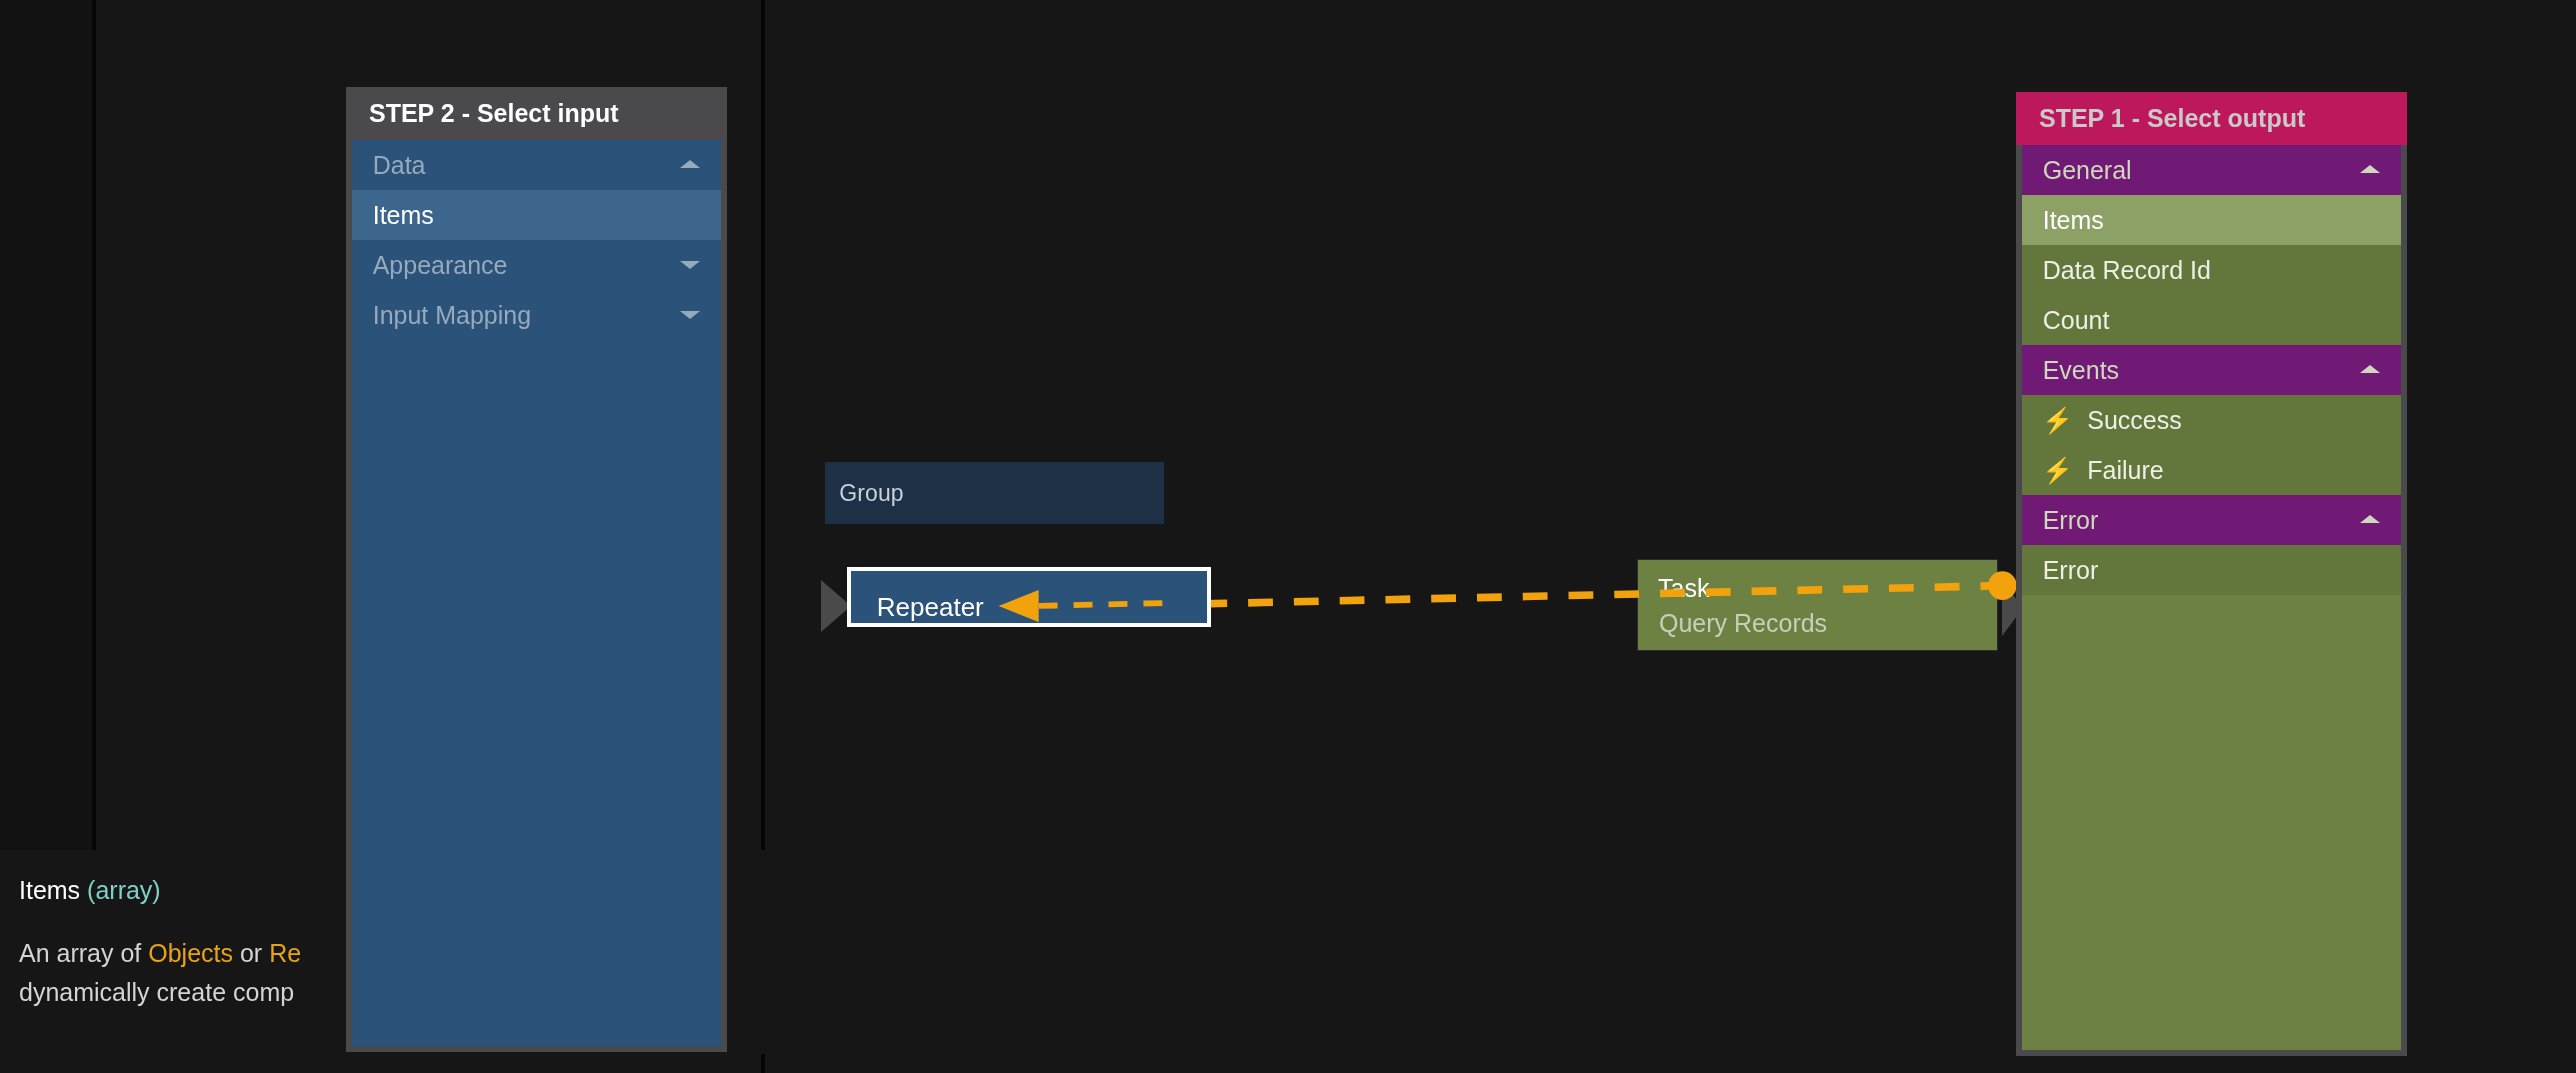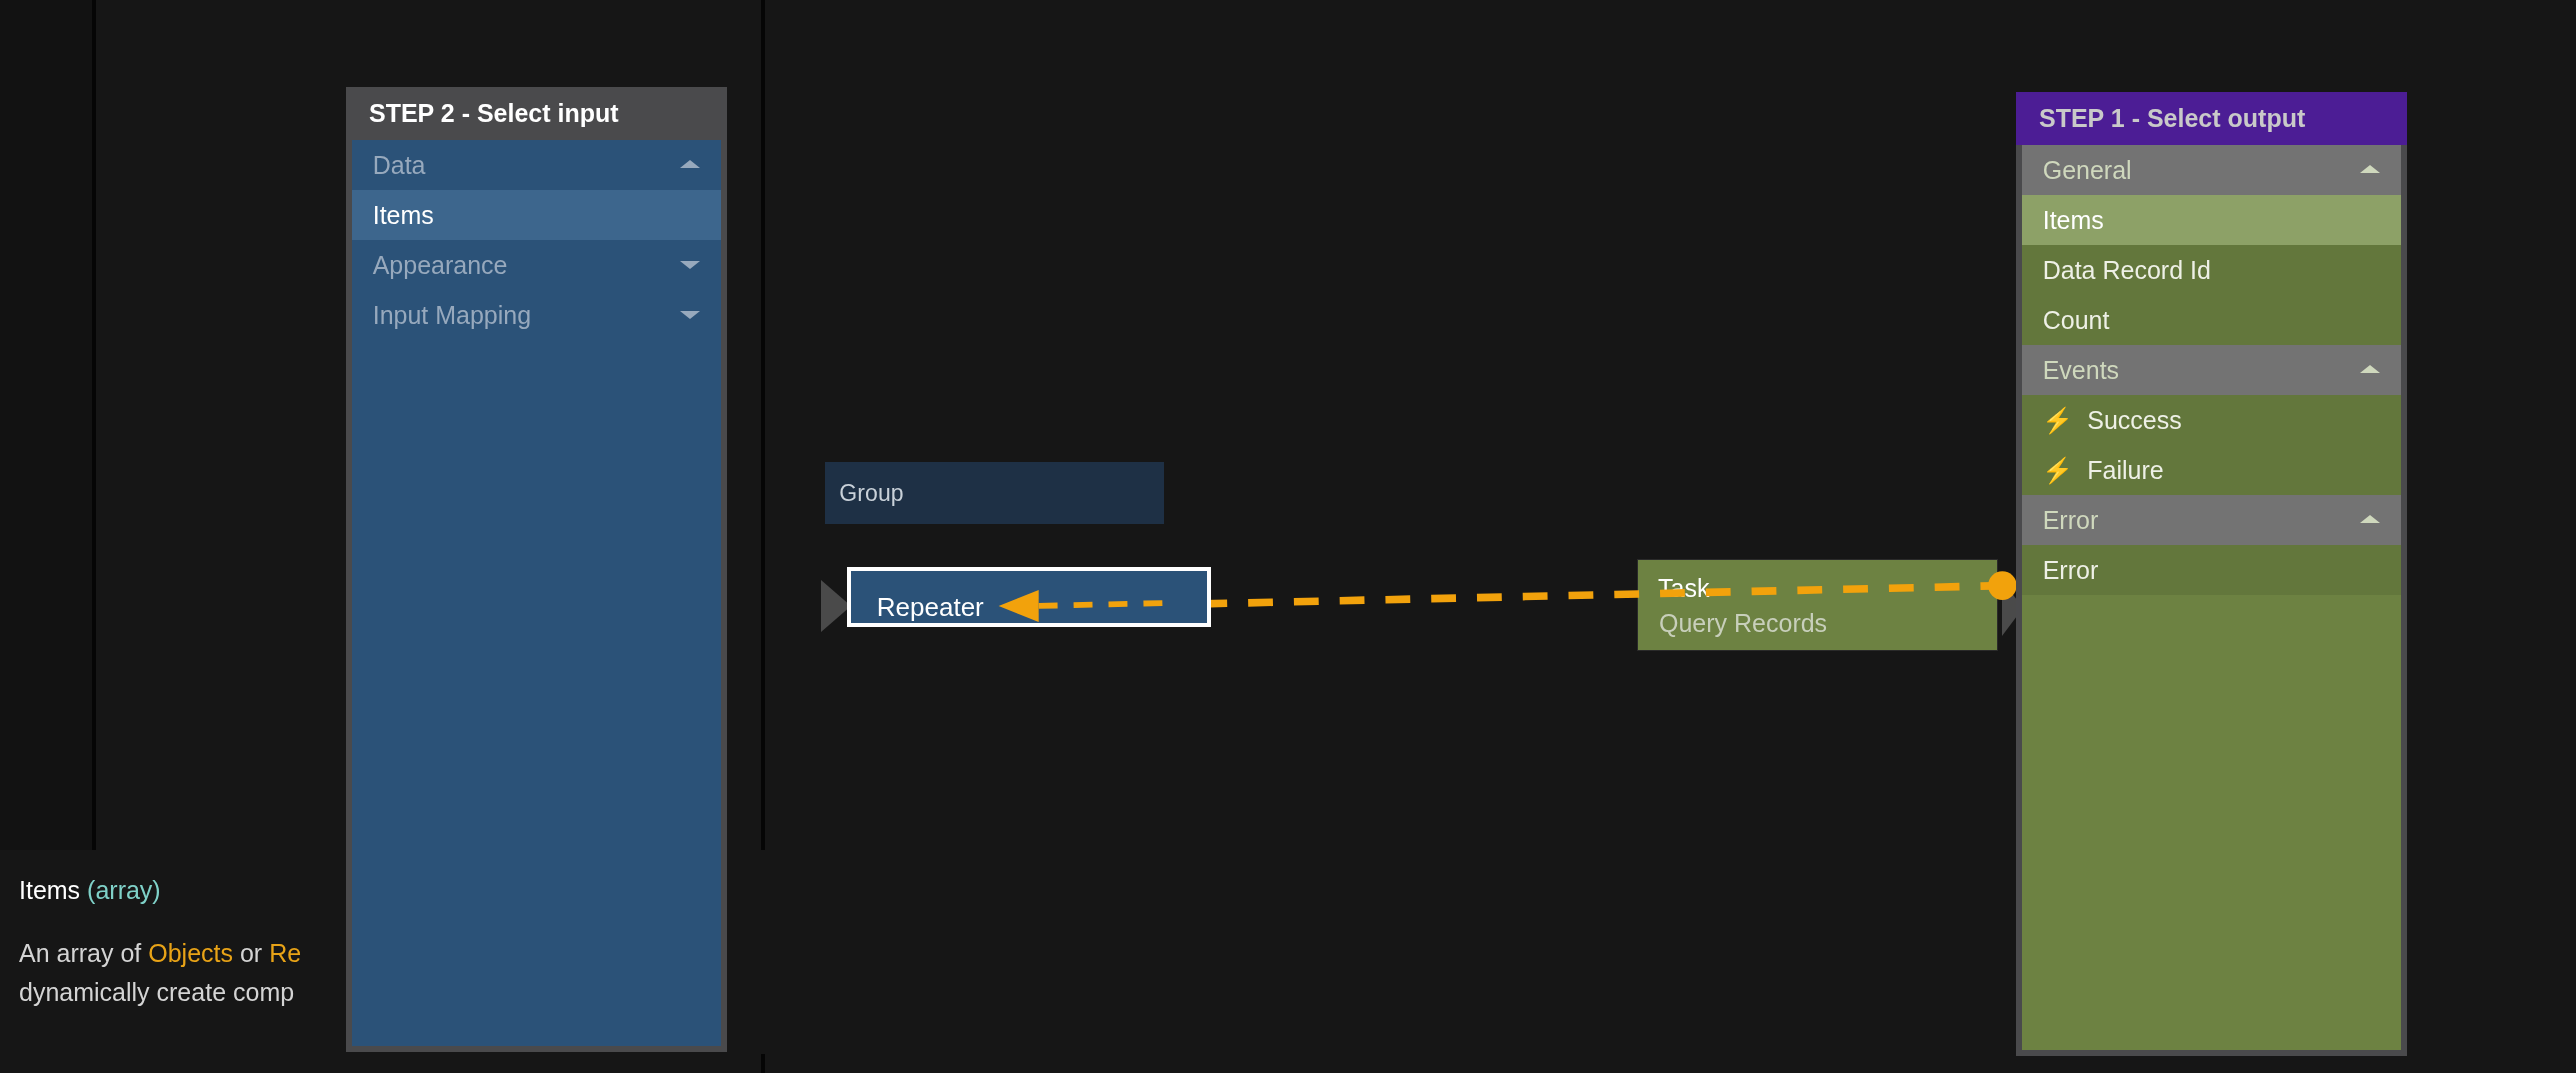--- a/index.html
+++ b/index.html
@@ -111,24 +111,24 @@
   #panel-input .panel-head { background:#4a4a4c; }
   #panel-input .panel-head-title { color:#ffffff; }
   #panel-input .panel-body { background:#2b5278; }
   #panel-input .sec      { background:#2b5278; color:#97a9bd; }
   #panel-input .leaf     { background:#2b5278; color:#ffffff; }
   #panel-input .leaf.sel { background:#3d668d; color:#ffffff; }
   #panel-input .fill     { background:#2b5278; }
 
   
   #panel-output { left:2016px; top:92px; width:391px; height:964px; }
-  #panel-output .panel-head { background:#4c1d95; }
+  #panel-output .panel-head { background:#be185d; }
   #panel-output .panel-head-title { color:#c9c9c9; }
   #panel-output .panel-body { background:#6d8242; }
-  #panel-output .sec      { background:#737373; color:#cfd8bd; }
+  #panel-output .sec      { background:#701a75; color:#cfd8bd; }
   #panel-output .leaf     { background:#63773c; color:#eef0e6; }
   #panel-output .leaf.sel { background:#8da167; color:#ffffff; }
   #panel-output .fill     { background:#6d8242; }
   #panel-output .bolt { margin-right:13.4px; font-size:25px; line-height:1; color:#eef0e6; display:inline-block; }
 </style>
 </head>
 <body>
 
 <div id="root">
 

